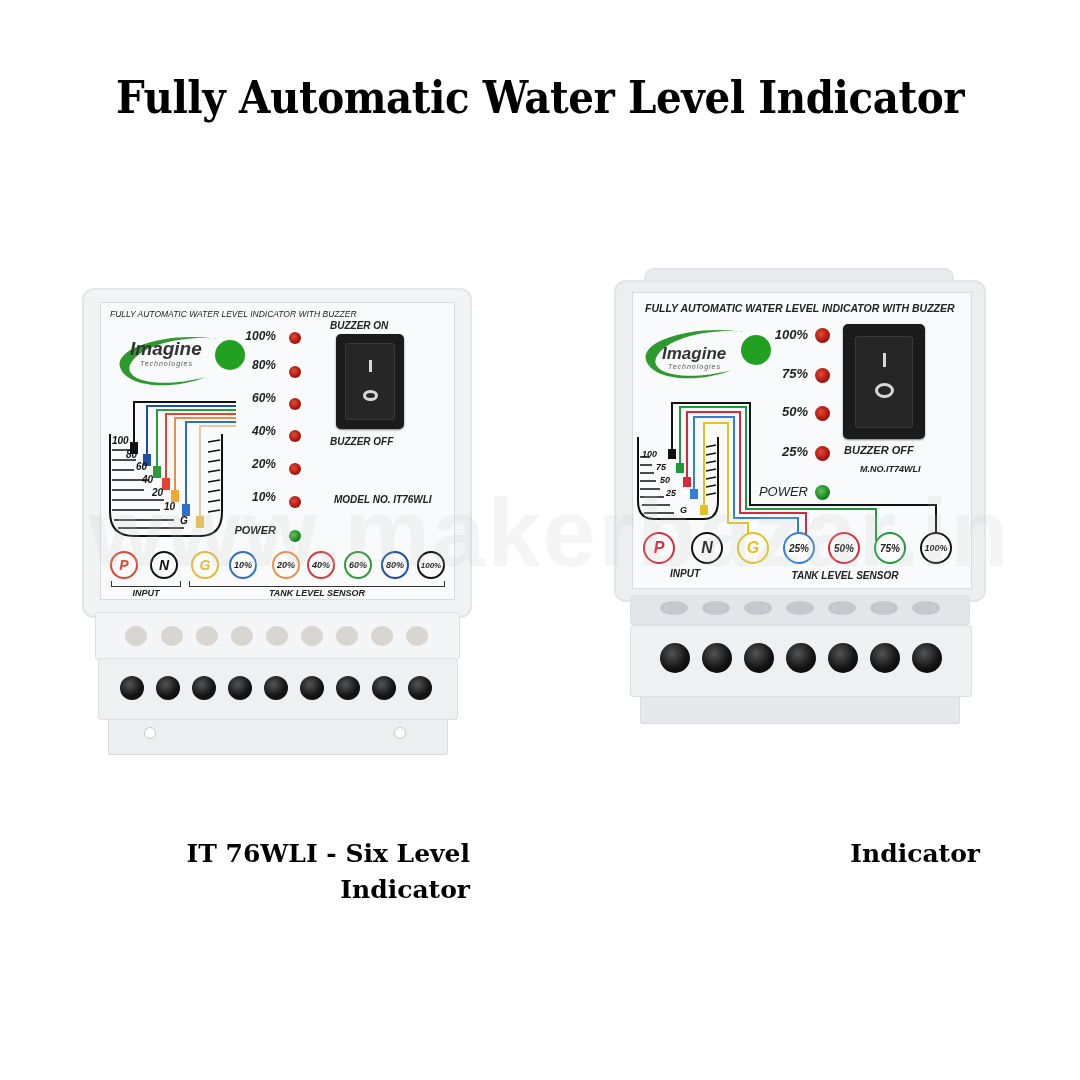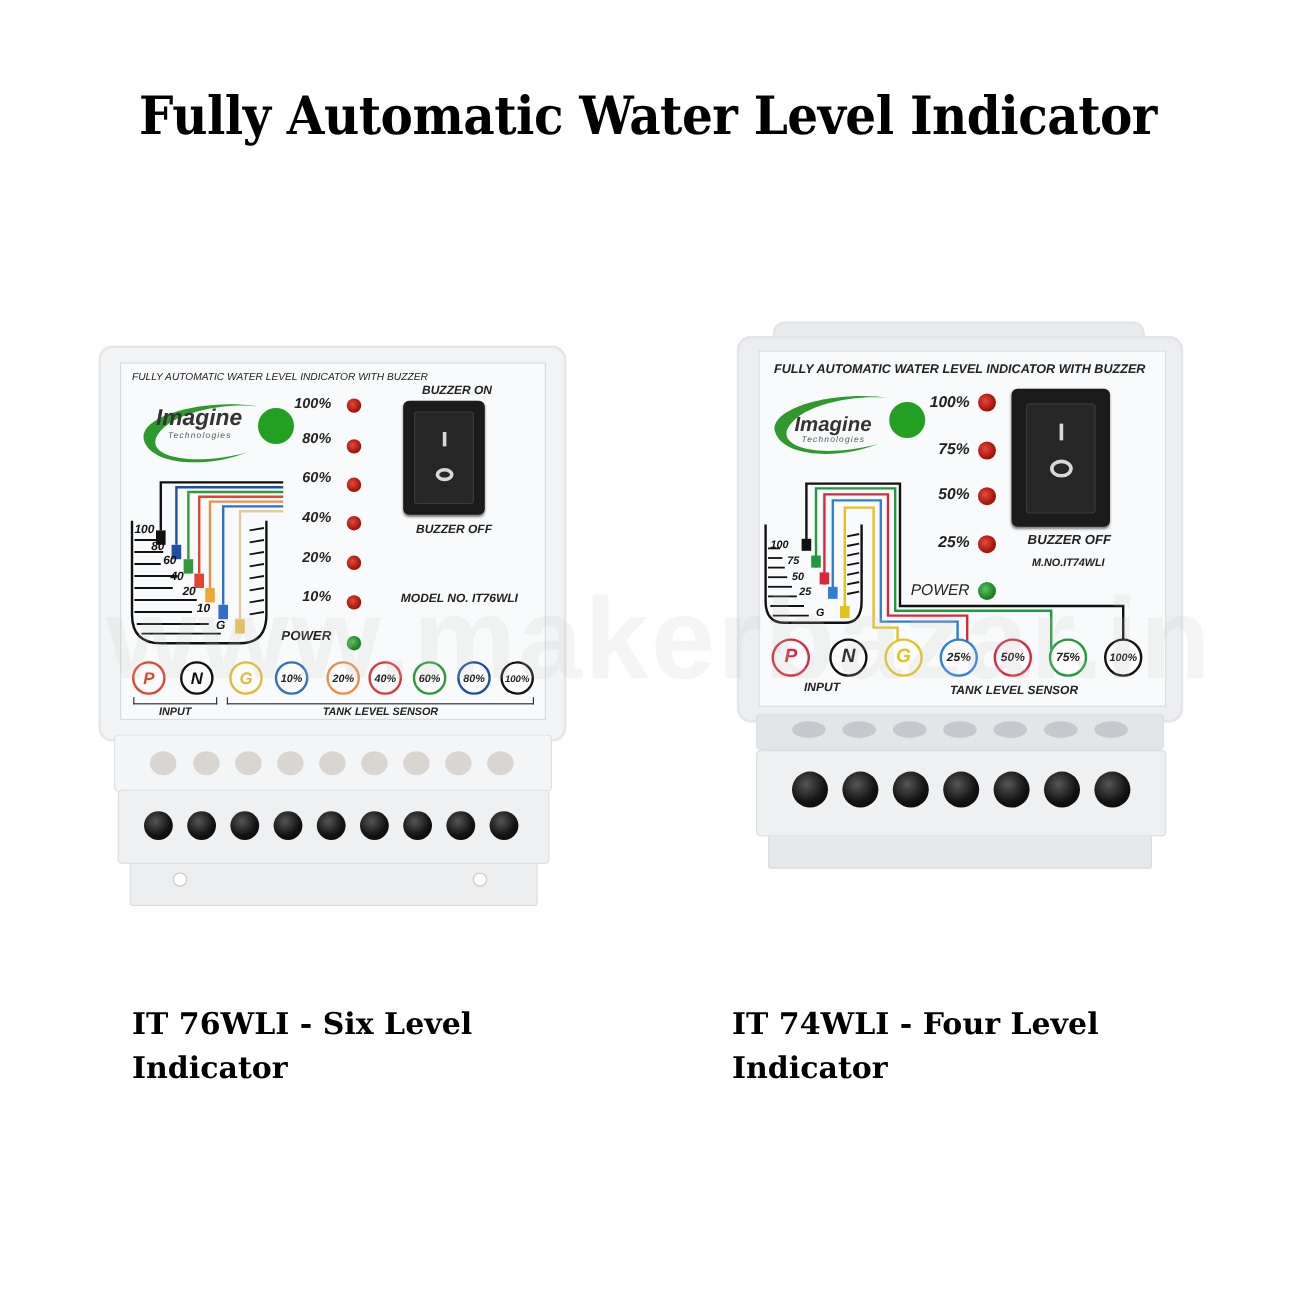--- a/index.html
+++ b/index.html
@@ -6,21 +6,21 @@
   html, body { width: 1080px; height: 1080px; background: #ffffff; overflow: hidden; }
   body { position: relative; font-family: "Liberation Sans", sans-serif; }
 
   .main-title {
     position: absolute; left: 0; top: 72px; width: 1080px; text-align: center;
     font-family: "DejaVu Serif", serif; font-weight: bold; font-size: 44px;
     color: #000; letter-spacing: -0.5px; transform: scaleX(0.92);
   }
 
   .caption {
-    position: absolute; text-align: left; font-family: "DejaVu Serif", serif;
+    position: absolute; text-align: right; font-family: "DejaVu Serif", serif;
     font-weight: bold; font-size: 25px; line-height: 36px; color: #000;
   }
   .caption.left { left: 110px; width: 360px; top: 836px; }
   .caption.right { left: 610px; width: 370px; top: 836px; }
 
   .watermark {
     position: absolute; left: 60px; top: 478px; width: 980px; text-align: center;
     font-family: "Liberation Sans", sans-serif; font-weight: bold; font-size: 96px;
     color: rgba(200,200,200,0.18); letter-spacing: 2px; pointer-events: none; z-index: 5;
   }
@@ -37,21 +37,21 @@
   .panel-title { position: absolute; font-weight: bold; color: #222; white-space: nowrap; }
   .logo { position: absolute; }
   .led-label { position: absolute; font-weight: bold; color: #222; text-align: right; white-space: nowrap; }
   .led { position: absolute; border-radius: 50%; }
   .led.red { background: radial-gradient(circle at 40% 40%, #e24a3a 0%, #b0180d 55%, #6d0a04 100%); }
   .led.green { background: radial-gradient(circle at 40% 40%, #5fc25c 0%, #1e8a26 55%, #0d4f12 100%); }
   .switch-frame { position: absolute; background: #1b1b1b; border-radius: 5px; box-shadow: 0 1px 2px rgba(0,0,0,0.5); }
   .switch-rocker { position: absolute; background: #262626; border-radius: 3px; border: 1px solid #3a3a3a; }
   .switch-on { position: absolute; width: 3px; background: #d8d8d8; }
   .switch-off { position: absolute; border: 3px solid #d8d8d8; border-radius: 50%; }
-  .sw-label { position: absolute; font-weight: bold; color: #222; white-space: nowrap; text-align: right; }
+  .sw-label { position: absolute; font-weight: bold; color: #222; white-space: nowrap; text-align: left; }
   .model { position: absolute; font-weight: bold; color: #222; white-space: nowrap; }
   .term-circle {
     position: absolute; border-radius: 50%; border: 2px solid; display: flex;
     align-items: center; justify-content: center; font-weight: bold; background: #fbfbfb;
   }
   .group-label { position: absolute; font-weight: bold; color: #222; white-space: nowrap; text-align: center; }
   .bracket { position: absolute; border: 1.5px solid #333; border-top: none; height: 6px; }
   .terminal-block { position: absolute; background: #eef0f2; border-radius: 4px; box-shadow: inset 0 0 0 1px #dcdfe3; }
   .screw {
     position: absolute; border-radius: 50%;
@@ -309,15 +309,14 @@
   <div class="group-label" style="left:770px;top:570px;width:150px;font-size:10px;">TANK LEVEL SENSOR</div>
 </div>
 
 <div class="watermark">www.makerbazar.in</div>
 
 <div class="caption left">
   <div>IT 76WLI - Six Level</div>
   <div>Indicator</div>
 </div>
 <div class="caption right">
-  <div>IT 74WLI - Four Level</div>
   <div>Indicator</div>
 </div>
 
 </body></html>

